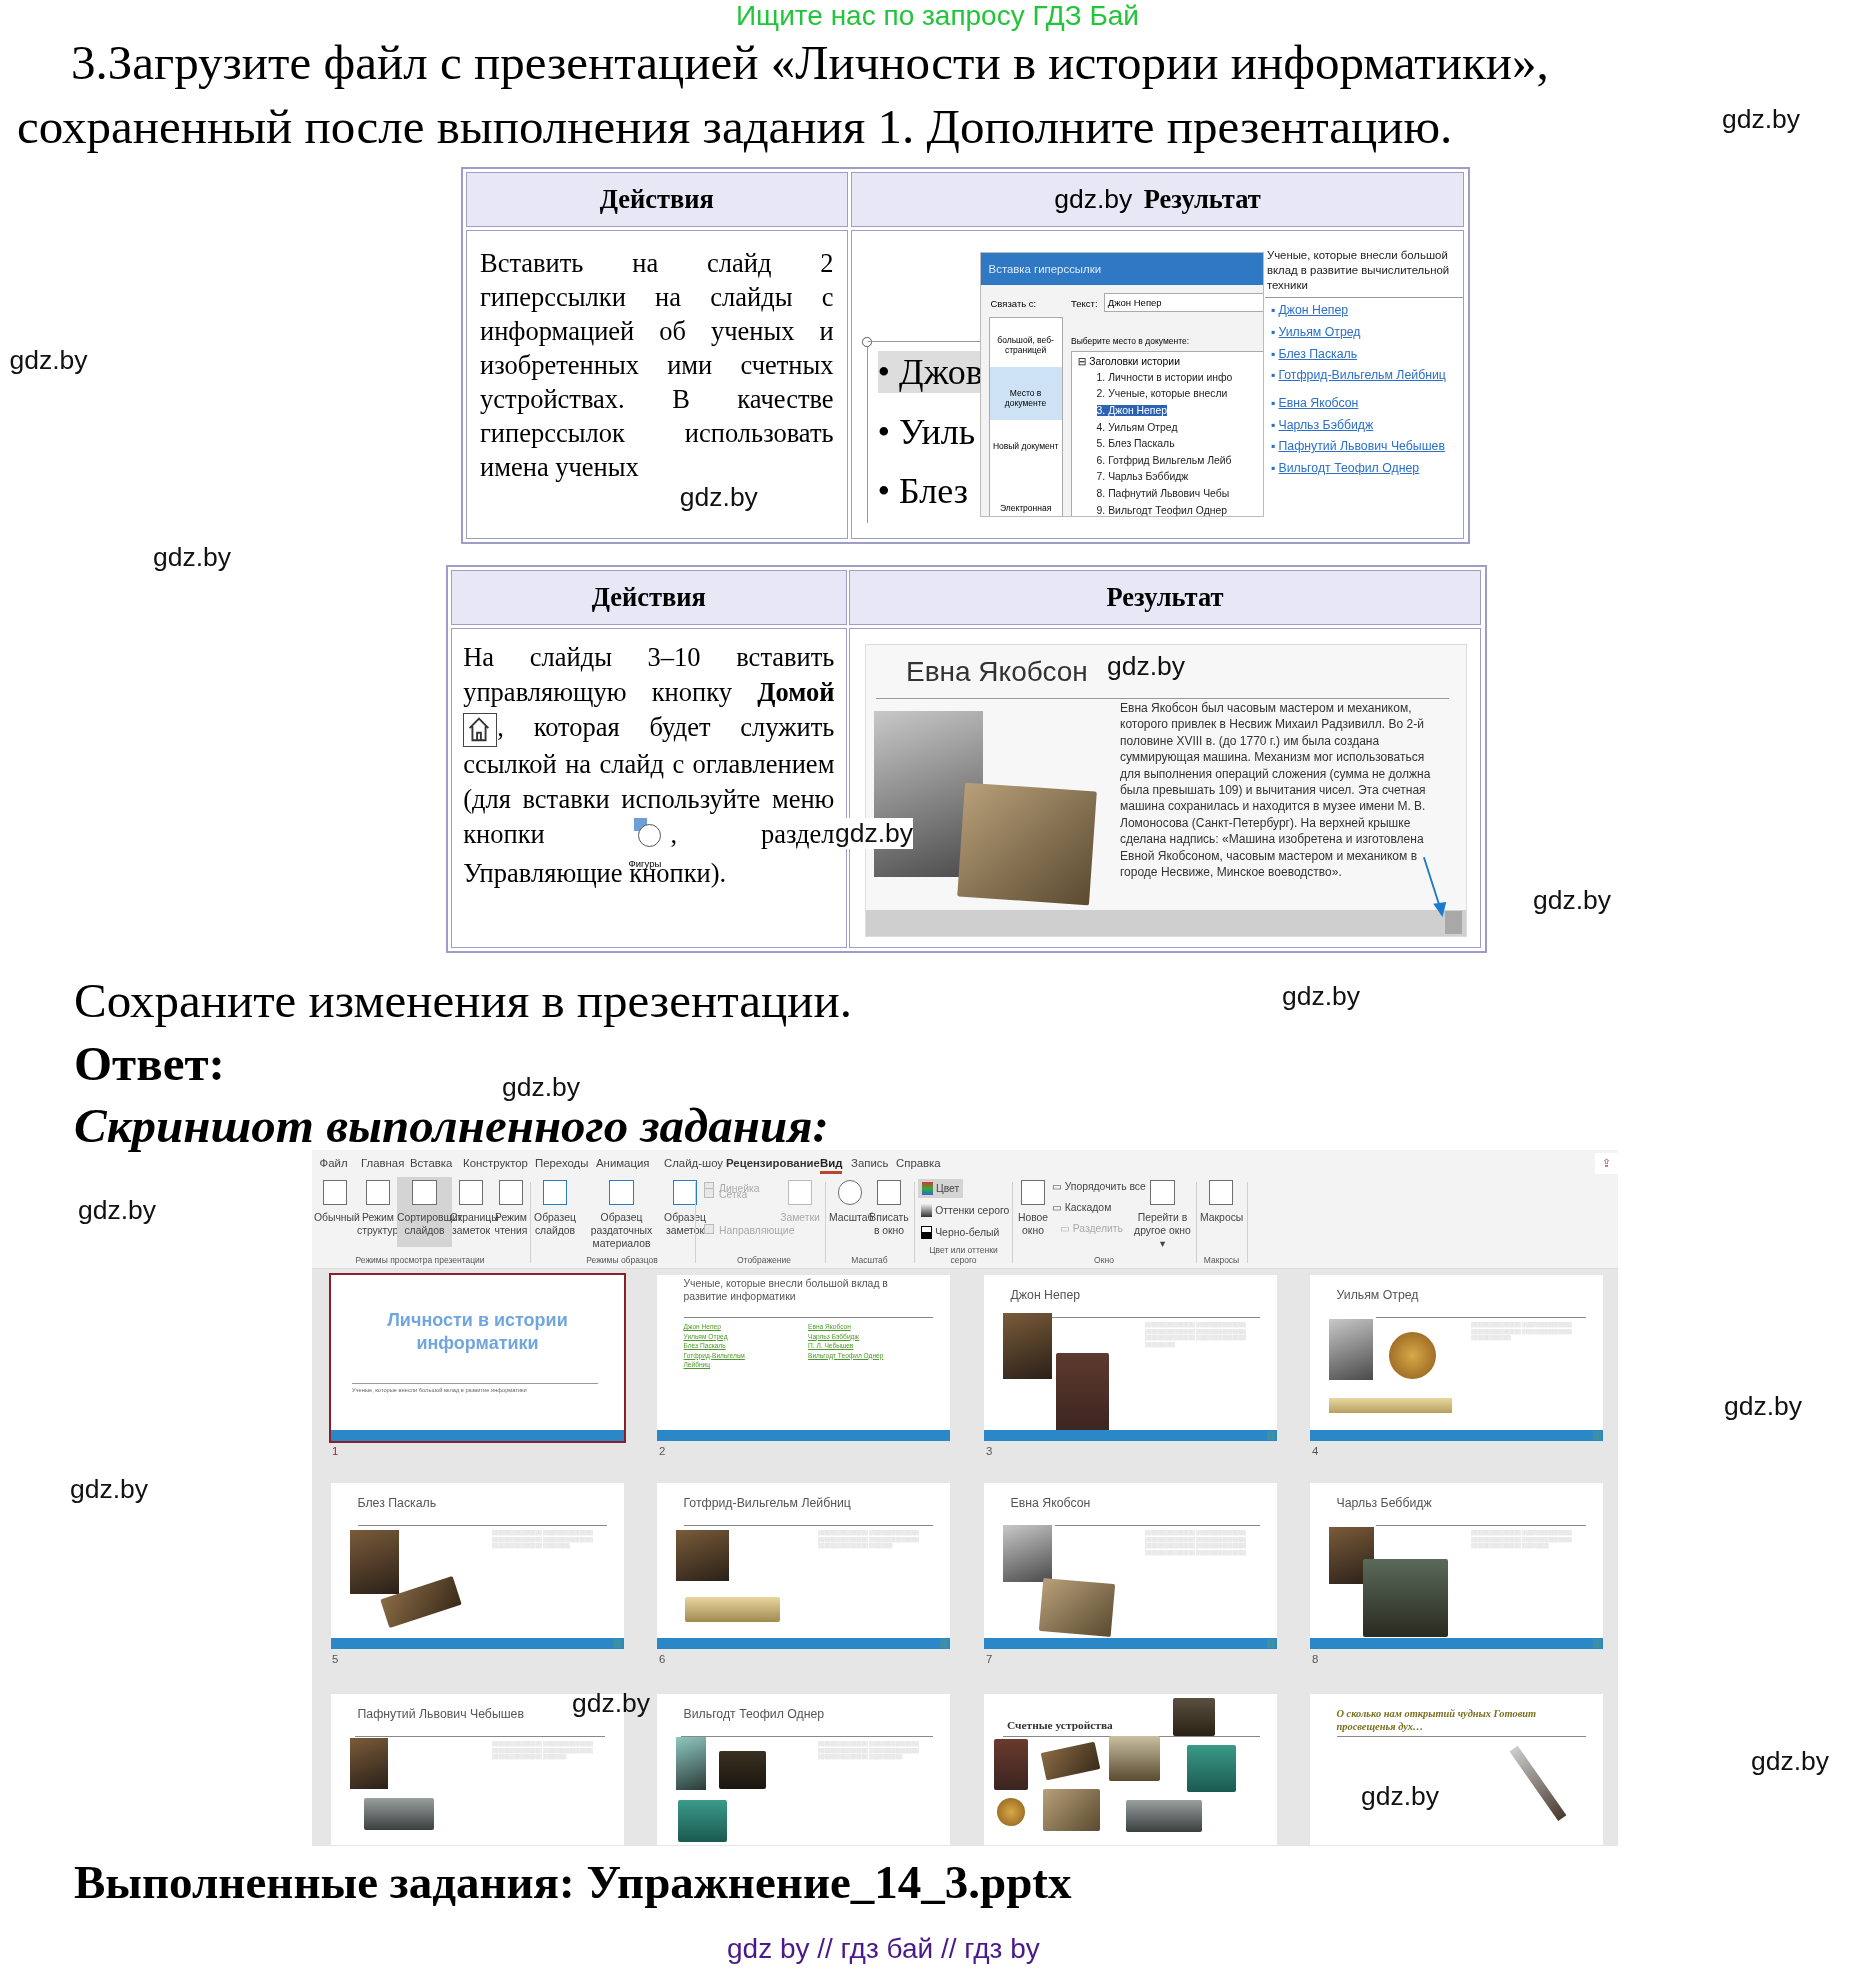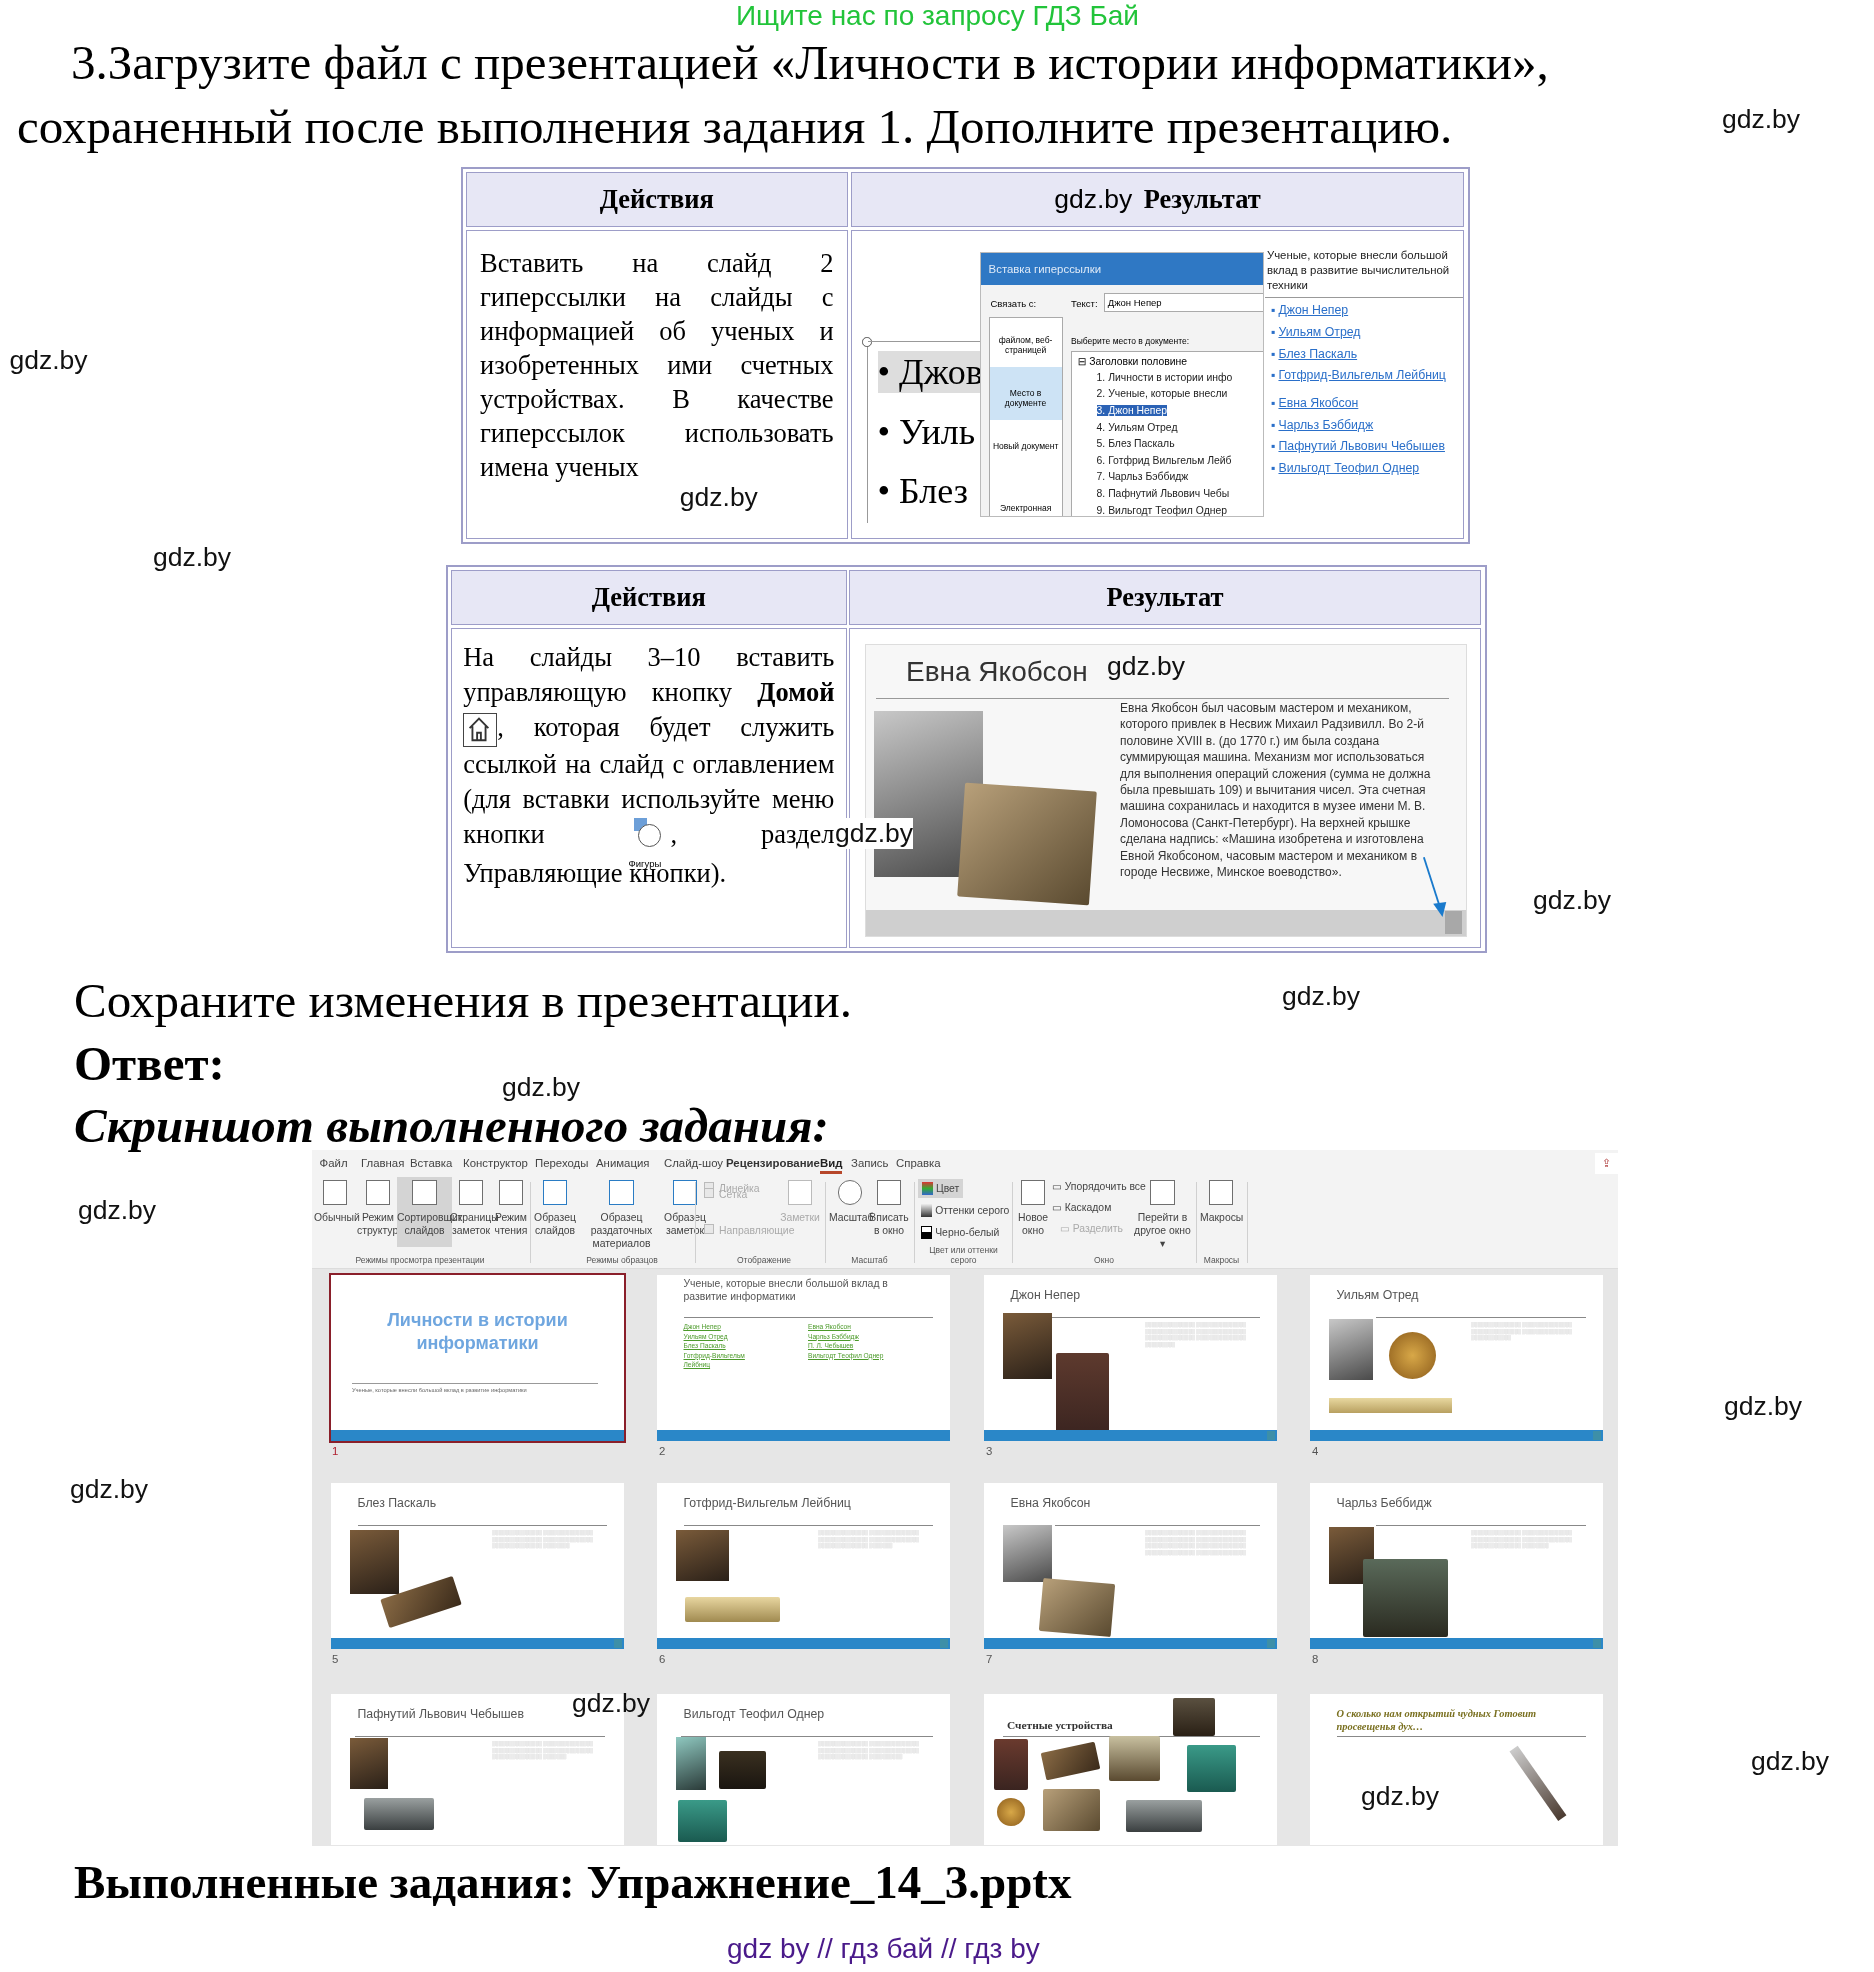--- a/index.html
+++ b/index.html
@@ -94,28 +94,28 @@
     </div>
 
     <div class="dlg" style="left:128px; top:21px; width:284px; height:265px;">
       <div class="dlg-title">Вставка гиперссылки</div>
       <div class="abs" style="left:9.5px; top:45px; font-size:9.5px;">Связать с:</div>
       <div class="abs" style="left:90px; top:45px; font-size:9.5px; white-space:nowrap;">
         <span>Текст:</span>
       </div>
       <div class="abs" style="left:123px; top:40px; width:161px; height:19px; background:#fff; border:0.9px solid #aaa; font-size:9.5px; padding:2.8px;">Джон Непер</div>
       <div class="abs" style="left:7.6px; top:64px; width:74px; height:201px; background:#fff; border:0.9px solid #aaa;">
-        <div style="height:49px; font-size:8.5px; text-align:center; padding-top:17px;">файлом, веб-страницей</div>
+        <div style="height:49px; font-size:8.5px; text-align:center; padding-top:17px;">большой, веб-страницей</div>
         <div style="height:53px; font-size:8.5px; text-align:center; padding-top:21px; background:#cde3f5;">Место в документе</div>
         <div style="height:53px; font-size:8.5px; text-align:center; padding-top:21px;">Новый документ</div>
         <div style="height:45px; font-size:8.5px; text-align:center; padding-top:30px;">Электронная</div>
       </div>
       <div class="abs" style="left:90px; top:83px; font-size:8.5px; white-space:nowrap;">Выберите место в документе:</div>
       <div class="abs" style="left:90px; top:98px; width:199px; height:170px; background:#fff; border:0.9px solid #aaa; padding-top:1.9px;">
-        <div style="font-size:10.4px; padding-left:5.7px; line-height:16px;">⊟ <span>Заголовки половине</span></div>
+        <div style="font-size:10.4px; padding-left:5.7px; line-height:16px;">⊟ <span>Заголовки истории</span></div>
         <div class="tree-item"><span>1. Личности в истории инфо</span></div>
         <div class="tree-item"><span>2. Ученые, которые внесли</span></div>
         <div class="tree-item sel"><span>3. Джон Непер</span></div>
         <div class="tree-item"><span>4. Уильям Отред</span></div>
         <div class="tree-item"><span>5. Блез Паскаль</span></div>
         <div class="tree-item"><span>6. Готфрид Вильгельм Лейб</span></div>
         <div class="tree-item"><span>7. Чарльз Бэббидж</span></div>
         <div class="tree-item"><span>8. Пафнутий Львович Чебы</span></div>
         <div class="tree-item"><span>9. Вильгодт Теофил Однер</span></div>
       </div>

